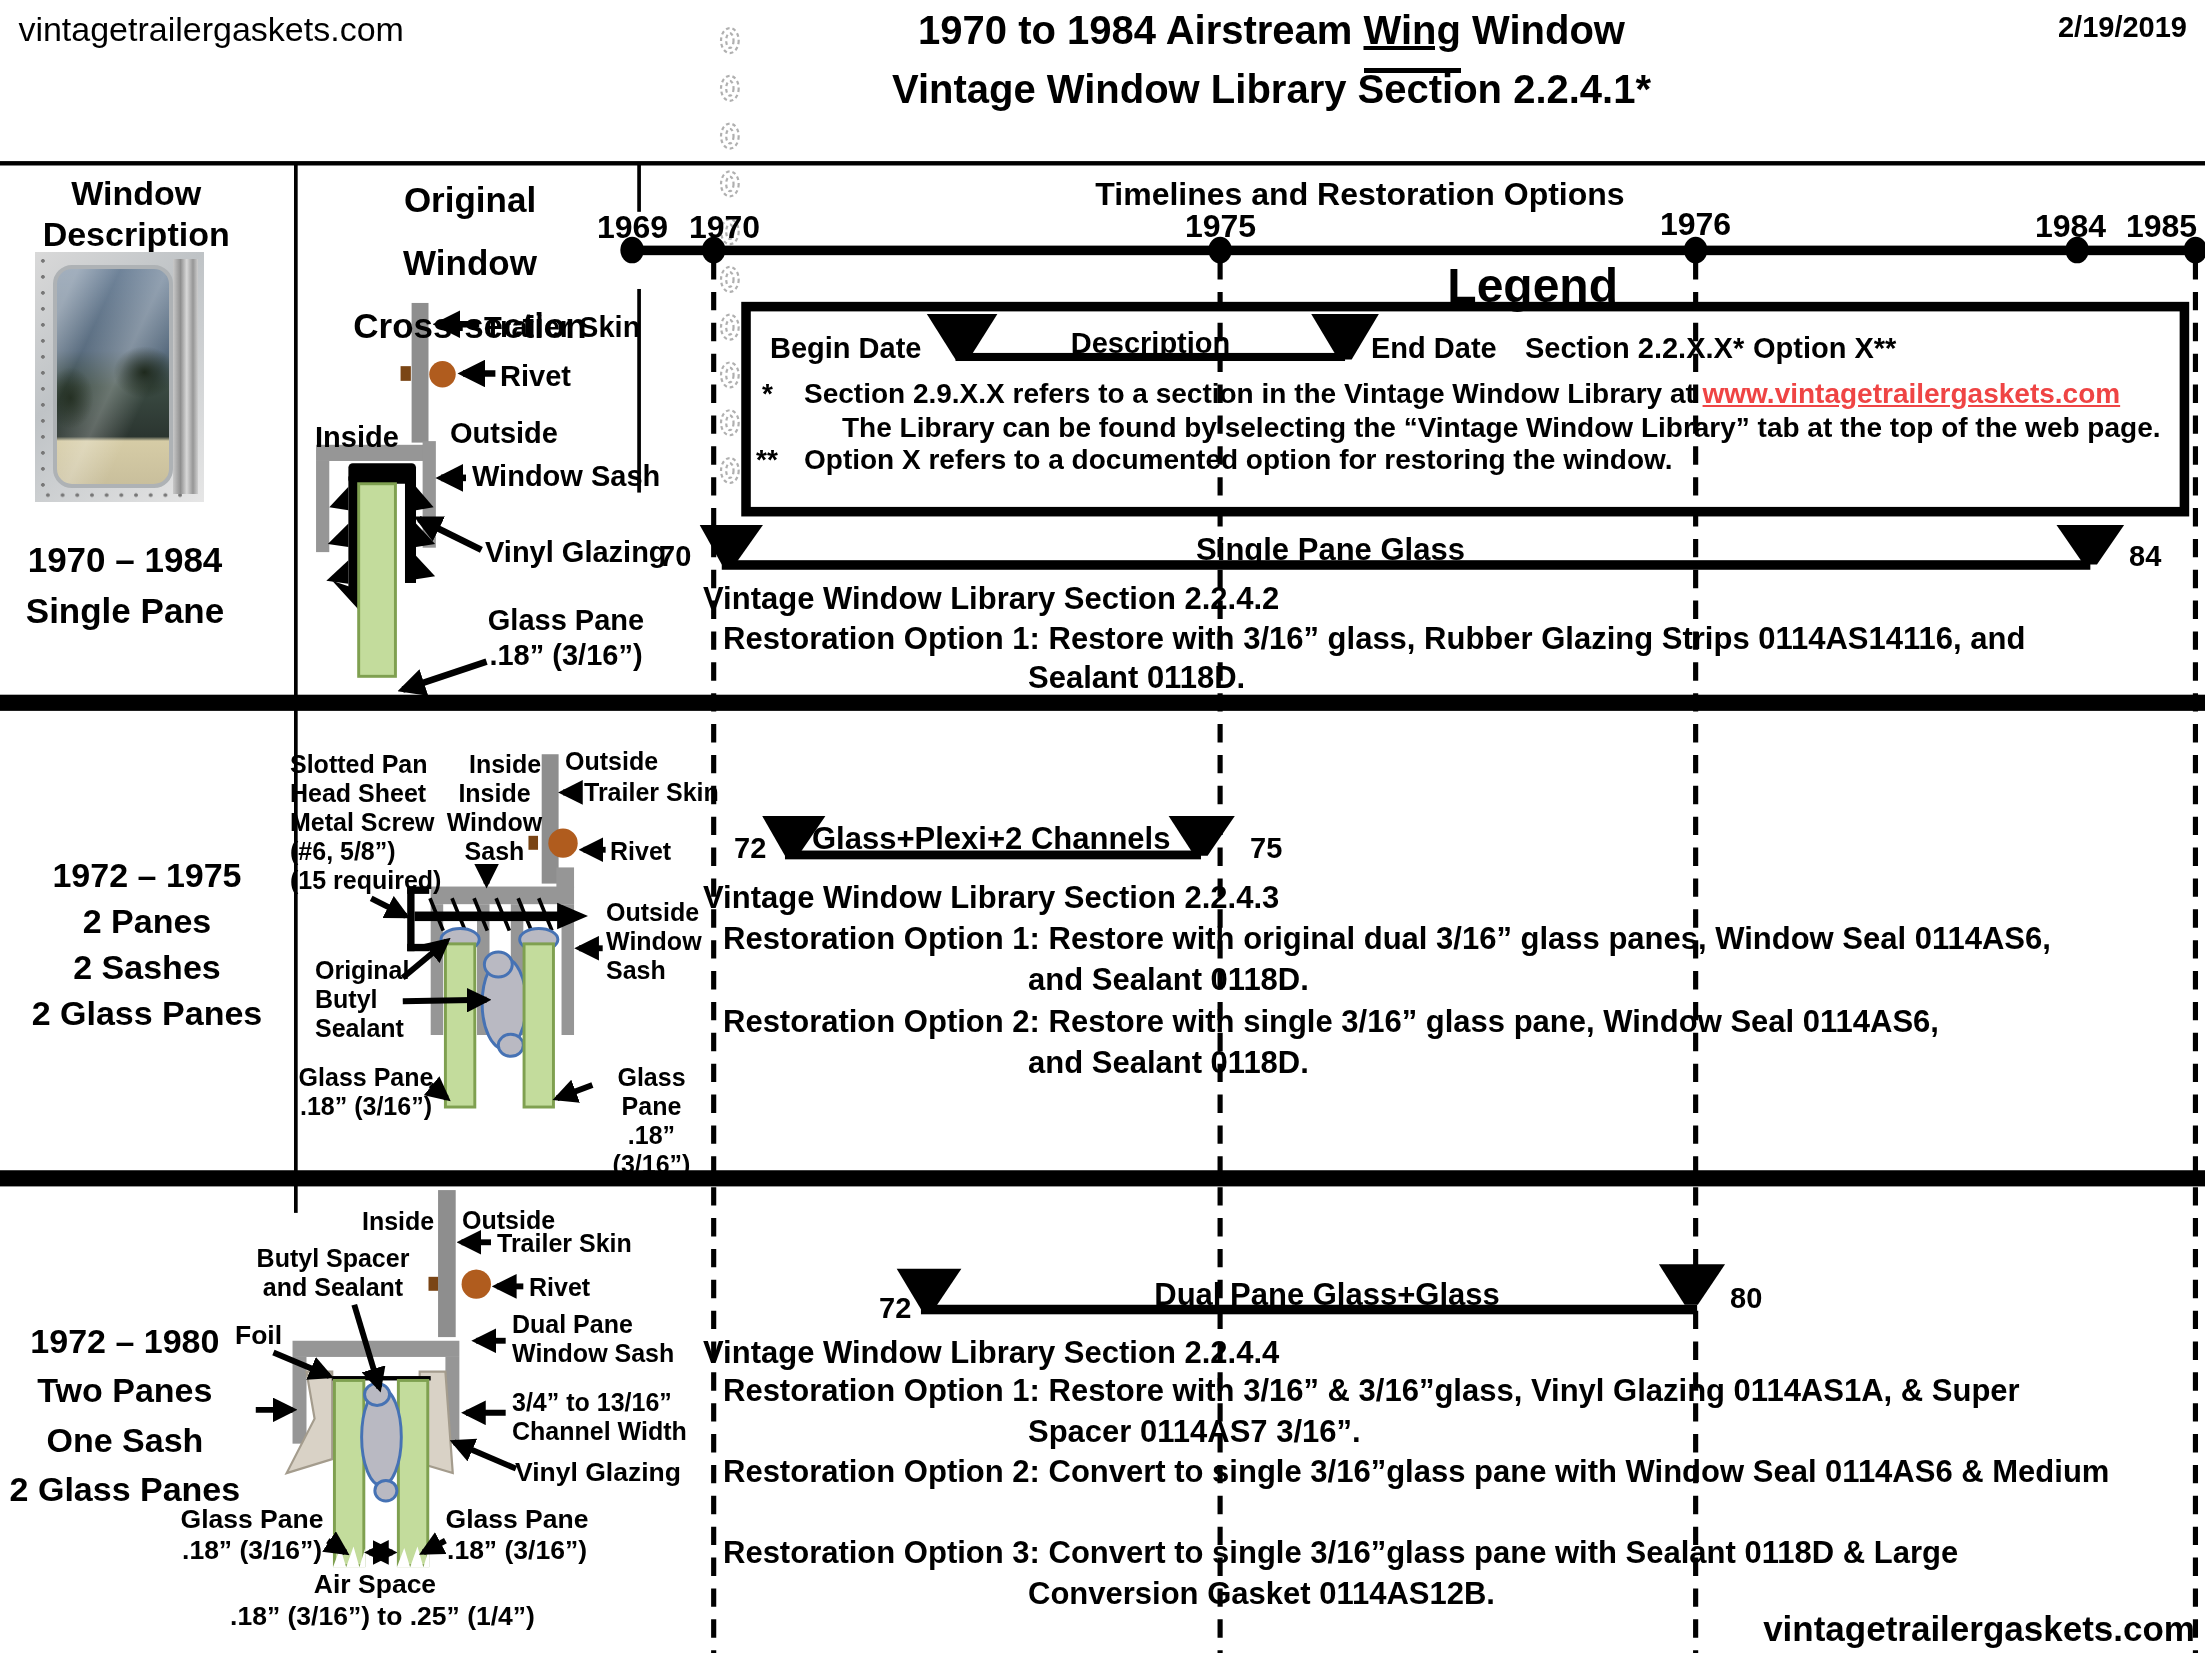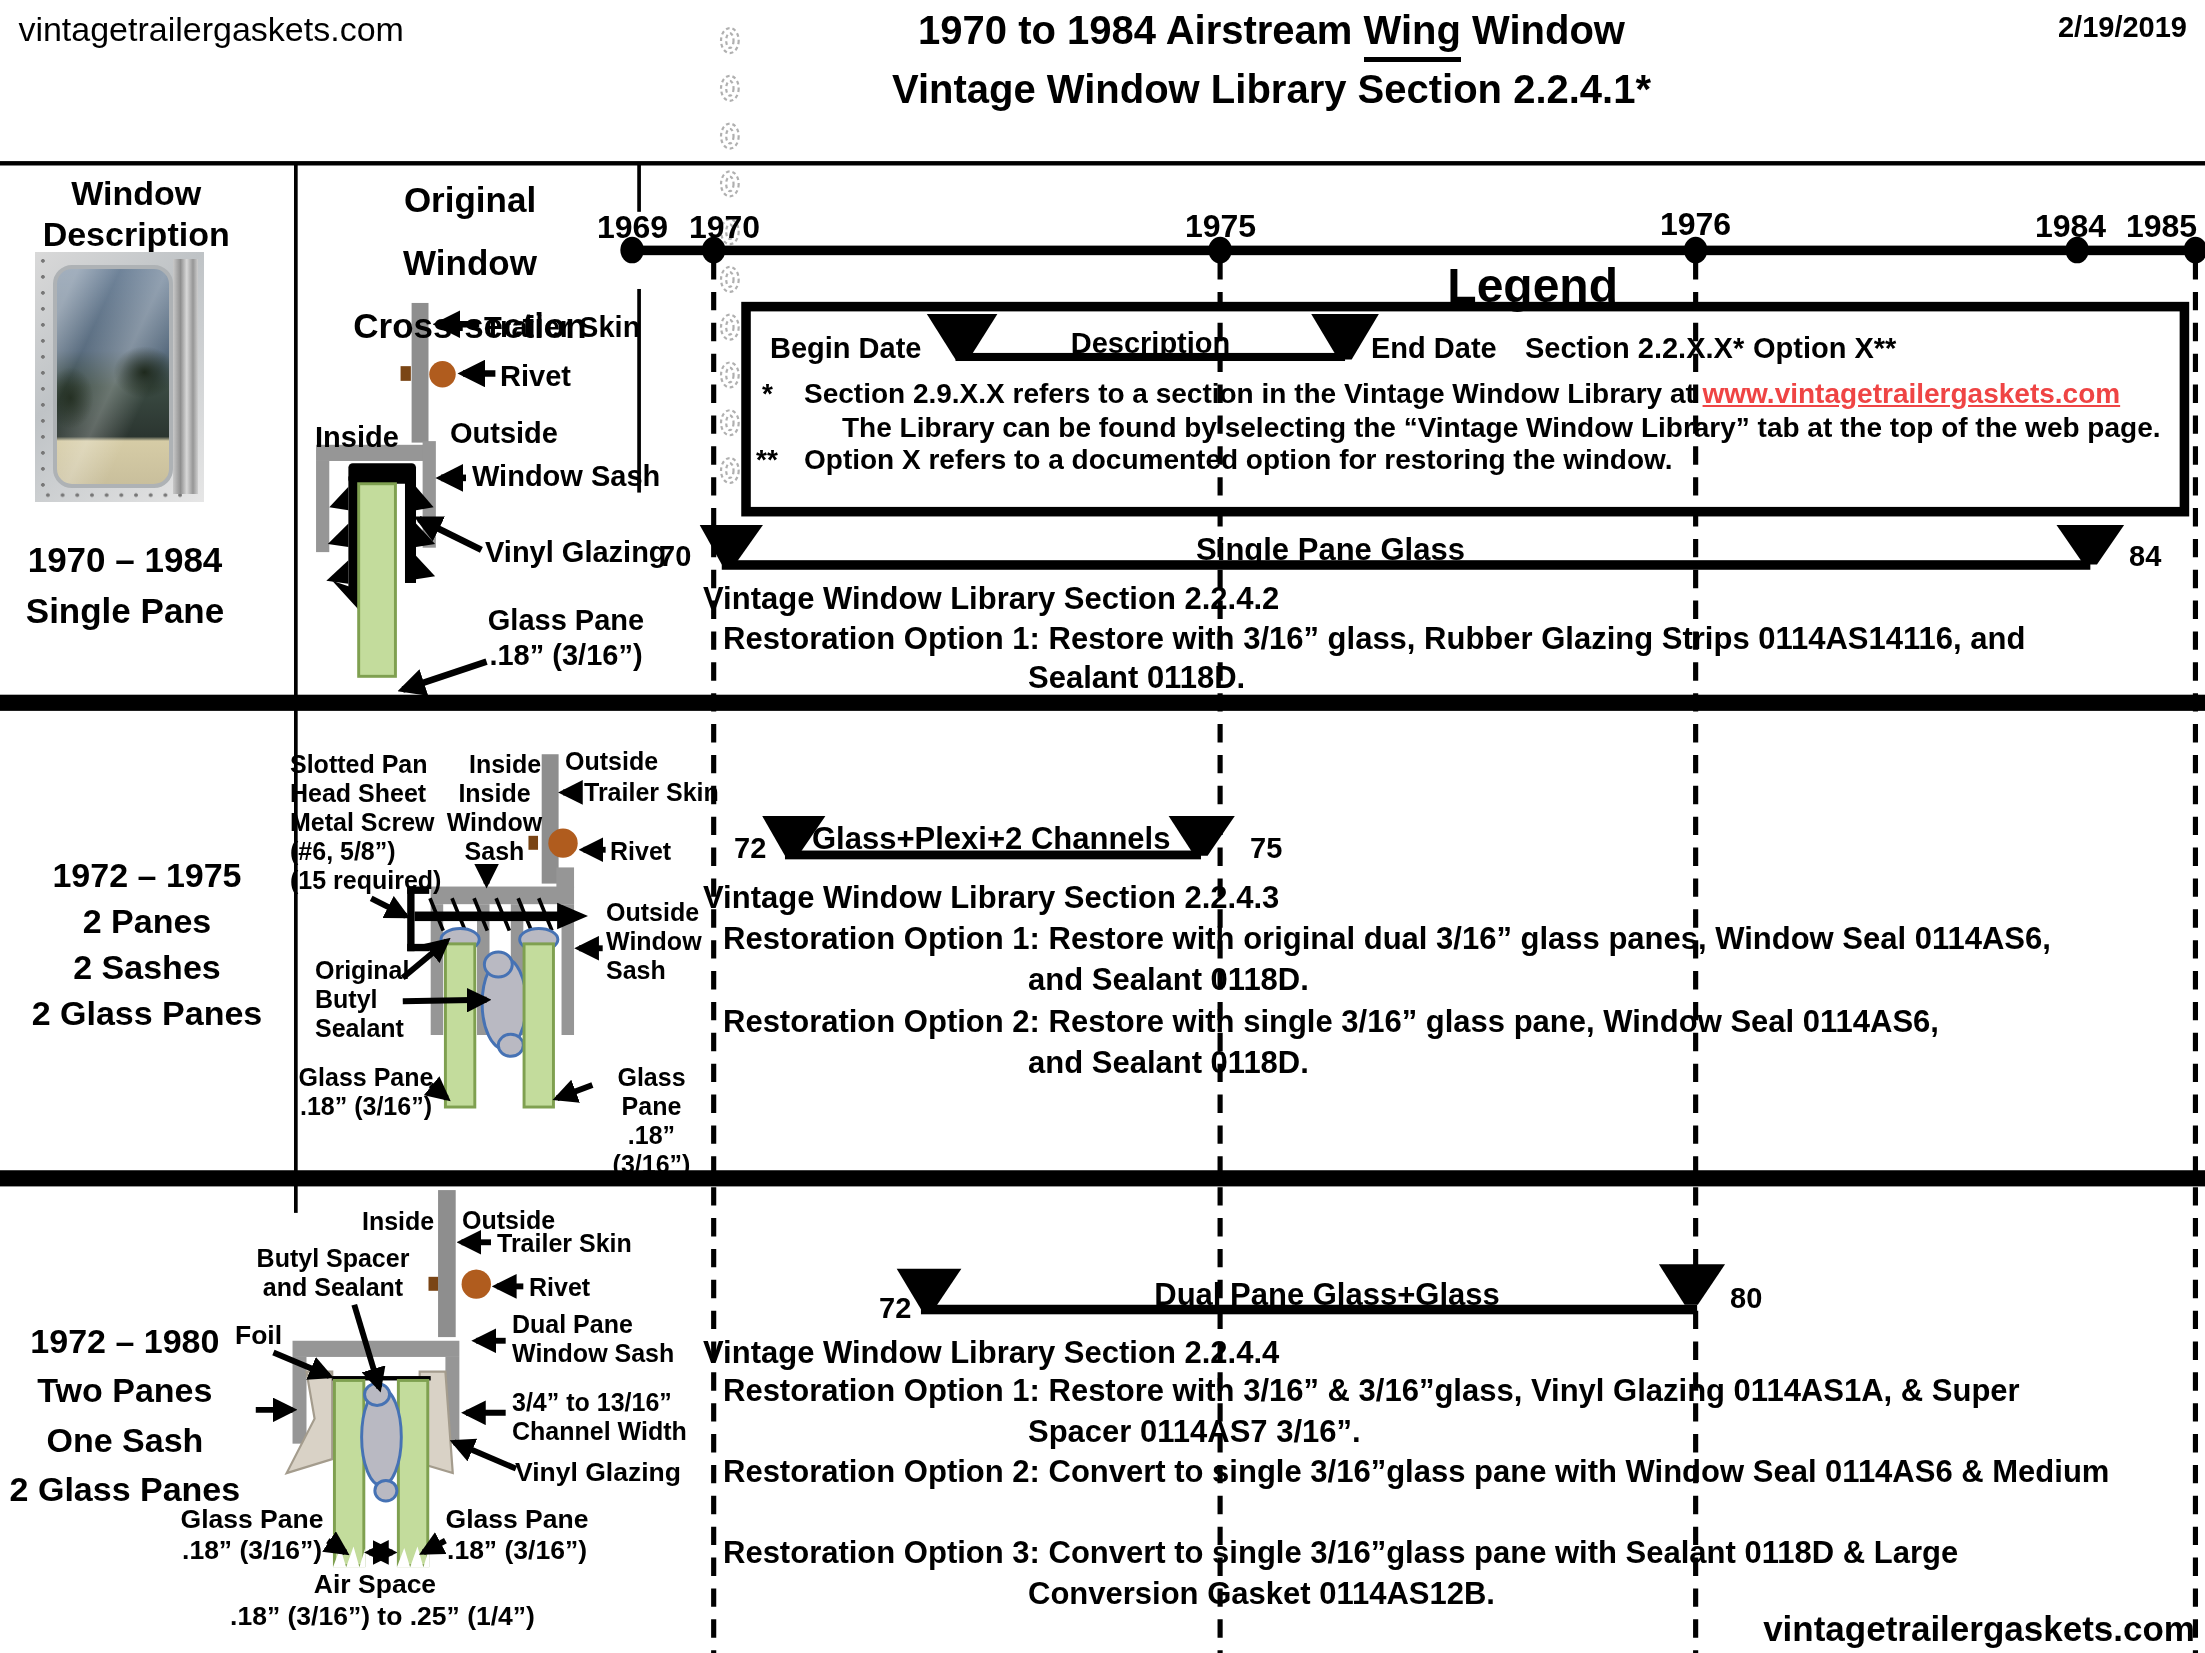--- a/index.html
+++ b/index.html
@@ -17,21 +17,21 @@
   .s42{font-size:31px;}
   .s44{font-size:32px;}
   .s46{font-size:34px;}
   .s48{font-size:35px;}
   .s54{font-size:40px;}
   .s56{font-size:48px;text-align:right;}
   .lh18{line-height:1.8;}
   .lh135{line-height:1.35;}
   .lh145{line-height:1.45;}
   .und{text-decoration:underline;text-decoration-thickness:4.4px;}
-  .wingu{border-bottom:5.1px solid #000;padding-bottom:5px;}
+  .wingu{border-bottom:5.1px solid #000;padding-bottom:16px;text-decoration:underline;}
   a.link{color:#ef4444;text-decoration:underline;font-weight:700;}
   
   .photo{position:absolute;left:35px;top:252px;width:169px;height:250px;
          background:linear-gradient(135deg,#d9d9d9,#bfc3c6 40%,#e6e6e6);}
   .photo .rivetstrip-l{position:absolute;left:1.5px;top:2.9px;width:11.8px;height:244px;
      background-image:radial-gradient(circle 2.2px at 5.9px 5.9px,#777 1.5px,rgba(0,0,0,0) 2.2px);
      background-size:11.8px 16px;}
   .photo .rivetstrip-b{position:absolute;left:7.4px;bottom:1.5px;width:140px;height:10.3px;
      background-image:radial-gradient(circle 2.2px at 5.9px 5.1px,#777 1.5px,rgba(0,0,0,0) 2.2px);
      background-size:14.7px 10.3px;}
@@ -245,20 +245,21 @@
   <div class="lbl s46 nrm" style="left:18.4px;top:8.8px;">vintagetrailergaskets.com</div>
   <div class="lbl s54 ctr" style="left:735px;top:5.9px;width:1073px;"><span>1970 to 1984 Airstream </span><span class="wingu">Wing</span><span> Window</span></div>
   <div class="lbl s54 ctr" style="left:735px;top:65px;width:1073px;">Vintage Window Library Section 2.2.4.1*</div>
   <div class="lbl s40 rt" style="left:1985px;top:10.3px;width:202px;">2/19/2019</div>
 
   <div class="lbl s46 ctr" style="left:14.7px;top:173px;width:243px;">Window
 Description</div>
   <div class="lbl s48 ctr lh18" style="left:323px;top:168px;width:294px;">Original
 Window
 Cross-section</div>
+  <div class="lbl s44 ctr" style="left:1029px;top:175px;width:662px;">Timelines and Restoration Options</div>
 
   <div class="lbl s44 ctr" style="left:581px;top:208px;width:103px;">1969</div>
   <div class="lbl s44 ctr" style="left:673px;top:208px;width:103px;">1970</div>
   <div class="lbl s44 ctr" style="left:1169px;top:207px;width:103px;">1975</div>
   <div class="lbl s44 ctr" style="left:1644px;top:205px;width:103px;">1976</div>
   <div class="lbl s44 ctr" style="left:2019px;top:207px;width:103px;">1984</div>
   <div class="lbl s44 ctr" style="left:2108px;top:207px;width:107px;">1985</div>
 
   <div class="lbl s56 ctr" style="left:1250px;top:257px;width:368px;">Legend</div>
   <div class="lbl s40" style="left:770px;top:331px;">Begin Date</div>

